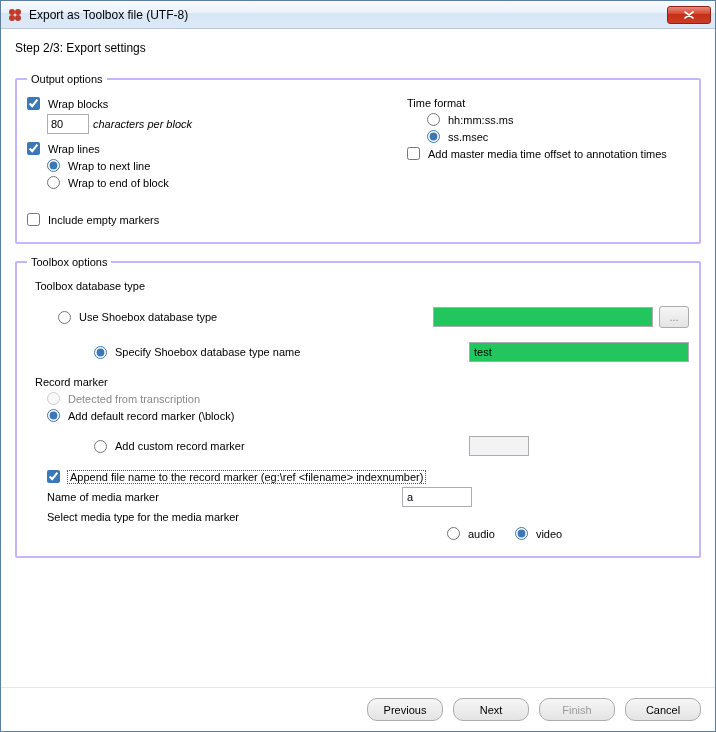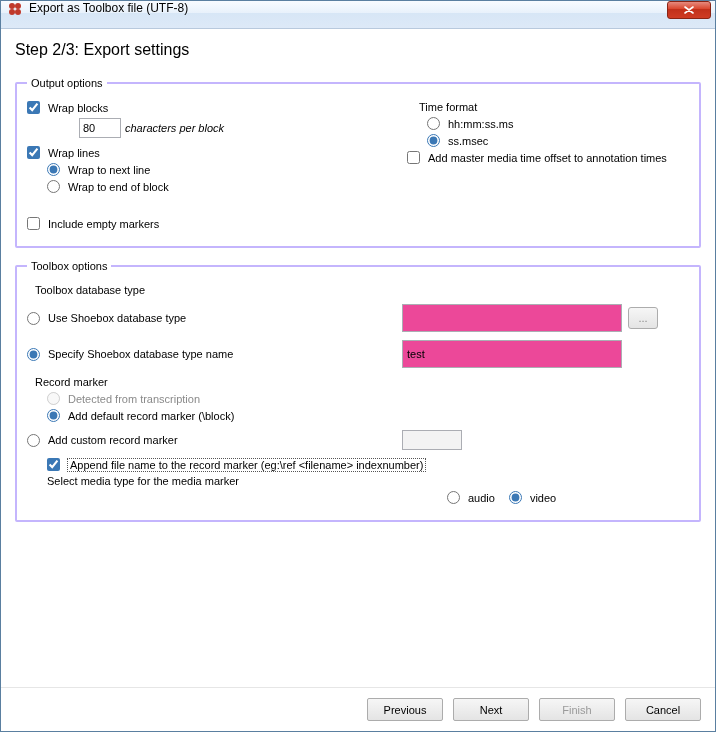--- a/index.html
+++ b/index.html
@@ -16,42 +16,42 @@
   .window {
     width:716px; height:732px;
     border:1px solid #5a7fa0;
     background:#fff;
     display:flex; flex-direction:column;
   }
   .titlebar {
     height:28px;
     background: linear-gradient(to bottom, #f8fbff 0%, #e8f1fb 45%, #d7e6f6 46%, #dde9f7 100%);
     border-bottom:1px solid #b8c9dd;
-    display:flex; 
+    display:flex; align-items:center;
     padding:0 2px 0 6px;
     position:relative;
   }
   .titlebar .app-icon {
     width:16px; height:16px; margin-right:6px;
     display:inline-flex; align-items:center; justify-content:center;
     color:#c0392b; font-weight:bold; font-size:14px;
   }
   .titlebar .title { flex:1; color:#000; font-size:12px; }
   .titlebar .close-btn {
     width:44px; height:18px;
     background: linear-gradient(to bottom,#e68a7e 0%, #d9432a 45%, #c1301a 46%, #cf3c24 100%);
     border:1px solid #8a2414;
     border-radius:3px;
     display:flex; align-items:center; justify-content:center;
     color:#fff; font-weight:bold; font-size:11px;
     margin-right:2px;
   }
   .step-header {
     padding:12px 14px 18px 14px;
-    font-size:16px;
+    font-size:12px;
   }
   .content {
     flex:1;
     padding:0 14px 8px 14px;
     overflow:auto;
   }
   fieldset.group {
     border:2px solid #c4b5fd;
     border-radius:2px;
     margin:0 0 12px 0;
@@ -70,71 +70,70 @@
     margin:0 4px 0 0;
     width:13px; height:13px;
     accent-color:#3b78b5;
     vertical-align:middle;
   }
   input[type=text].small {
     width:42px; height:20px;
     border:1px solid #abadb3;
     padding:1px 3px;
     font-size:11px;
-    margin-left:32px;
   }
   input[type=text].med {
-    width:220px; height:28px;
+    width:220px; height:20px;
     border:1px solid #abadb3;
     padding:1px 4px;
     font-size:11px;
-    background:#ec4899;
+    background:#22c55e;
   }
   input[type=text].tiny {
     width:60px; height:20px;
     border:1px solid #abadb3;
     padding:1px 4px;
     font-size:11px;
   }
   input[disabled] { background:#f3f3f3; color:#888; }
   .disabled-label { color:#8a8a8a; }
   .cols { display:flex; gap:30px; }
   .col-left { flex:0 0 350px; }
   .col-right { flex:1; padding-top:2px; }
-  .subtitle { margin:2px 0 4px 12px; }
-  .tbtype-row { display:flex; align-items:center; margin:8px 0; }
+  .subtitle { margin:2px 0 4px 0; }
+  .tbtype-row { display:flex; align-items:center; margin:14px 0;justify-content:flex-end; }
   .tbtype-row .radlbl { flex:0 0 375px; display:flex; align-items:center; gap:4px; }
   .tbtype-row .field  { flex:0 0 220px; }
   .browse-btn {
     width:30px; height:22px; margin-left:6px;
     border:1px solid #acacac;
     background:linear-gradient(to bottom,#f6f6f6,#e4e4e4);
     border-radius:3px;
     display:inline-flex; align-items:center; justify-content:center;
     font-size:11px; color:#888;
   }
   .dotted-focus {
     outline:1px dotted #555;
     outline-offset:0px;
     padding:0 2px;
   }
   .media-row { display:flex; align-items:center; margin:4px 0; }
   .media-row .lbl { flex:0 0 375px; padding-left:20px;}
-  .media-radio-row { display:flex; align-items:center; gap:14px; margin:4px 0 4px 420px; }
+  .media-radio-row { display:flex; align-items:center; gap:20px; margin:4px 0 4px 420px; }
   .footer {
     border-top:1px solid #e6e6e6;
     padding:10px 14px;
     display:flex; justify-content:flex-end; gap:10px;
     background:#fff;
   }
   .btn {
     min-width:76px; height:23px;
     border:1px solid #acacac;
     background:linear-gradient(to bottom,#f6f6f6,#e4e4e4);
-    border-radius:2px;
+    border-radius:10px;
     font-size:11px;
     display:inline-flex; align-items:center; justify-content:center;
     padding:0 12px;
     color:#000;
   }
   .btn.disabled { color:#9a9a9a; }
   .inner-group-title { margin:4px 0 2px 8px; }
 </style>
 </head>
 <body>
@@ -286,20 +285,24 @@
       </div>
       <div class="row indent1">
         <label>
           <input type="checkbox" checked="" style="">
           <span class="dotted-focus">Append file name to the record marker (eg:\ref &lt;filename&gt; indexnumber)</span>
         </label>
       </div>
 
 
       <div class="media-row">
+        <div class="lbl">Name of media marker</div>
+        <input type="text" class="tiny" style="width: 70px;" value="a">
+      </div>
+      <div class="media-row">
         <div class="lbl">Select media type for the media marker</div>
       </div>
 
       <div class="media-radio-row">
         <label>
           <input type="radio" name="mt" style="">
           <span>audio</span>
         </label>
         <label>
           <input type="radio" name="mt" checked="" style="">

